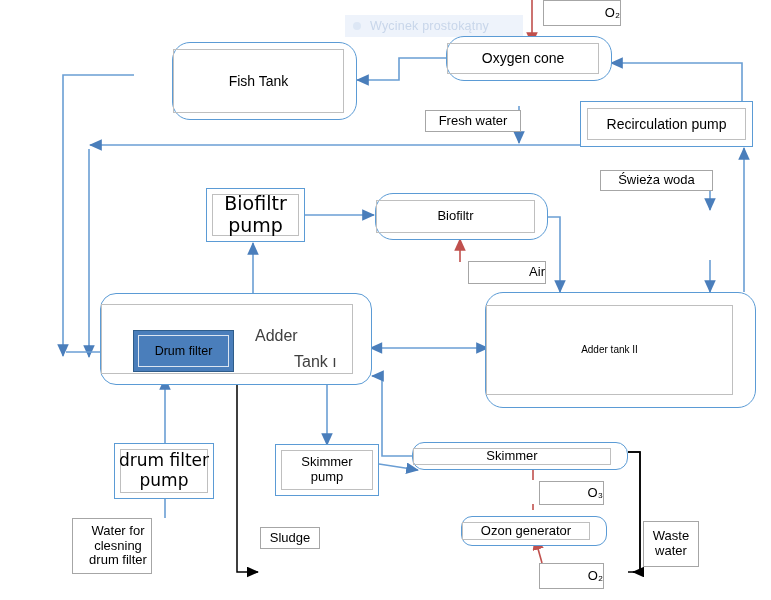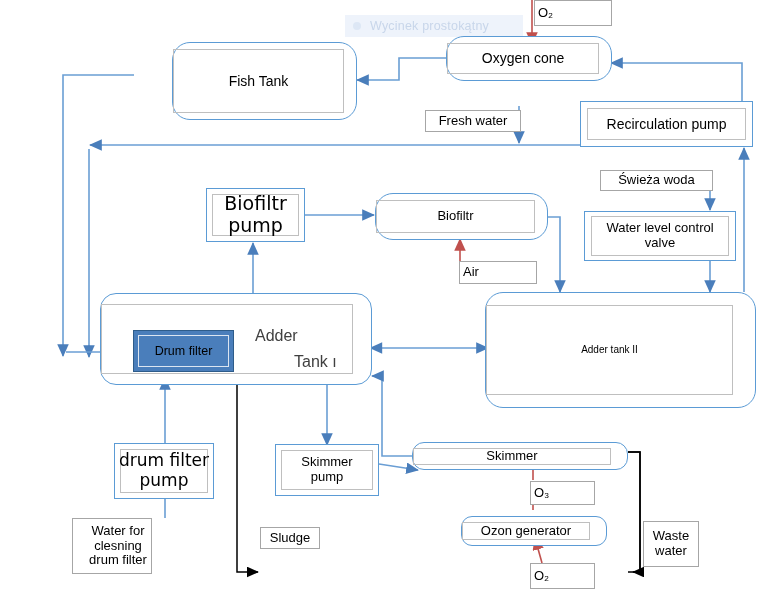--- a/index.html
+++ b/index.html
@@ -52,21 +52,21 @@
     position:absolute;
     border:1px solid #a6a6a6;
     background:#fff;
     box-sizing:border-box;
     display:flex;align-items:center;justify-content:center;
     text-align:center;
     font-size:13px;
     line-height:1.15;
     color:#000;
   }
-  .lbl-box.left{justify-content:flex-start;padding-left:3px;}
+  .lbl-box.left{justify-content:flex-end;padding-left:3px;margin-left:9px;}
 
   
   .drum{
     position:absolute;
     background:#4a7ebb;
     border:1.5px solid #2e5c8a;
     box-sizing:border-box;
     display:flex;align-items:center;justify-content:center;
   }
   .drum .inner2{
@@ -219,26 +219,20 @@
 pump</div>
     </div>
   </div>
 
   <div class="node" style="left:375px;top:193px;width:173px;height:47px;">
     <div class="round-shell">
       <div class="inner t13">Biofiltr</div>
     </div>
   </div>
 
-  <div class="node" style="left:584px;top:211px;width:152px;height:50px;">
-    <div class="sq-shell">
-      <div class="inner thin t13" style="white-space:pre;">Water level control
-valve</div>
-    </div>
-  </div>
 
   <div class="lbl-box left" style="left:459px;top:261px;width:78px;height:23px;">
     <span>Air</span>
   </div>
 
   <div class="node" style="left:100px;top:293px;width:272px;height:92px;">
     <div class="round-shell" style="border-radius:16px;">
       <div class="inner" style="width:calc(100% - 18px);height:calc(100% - 20px);"></div>
     </div>
   </div>

